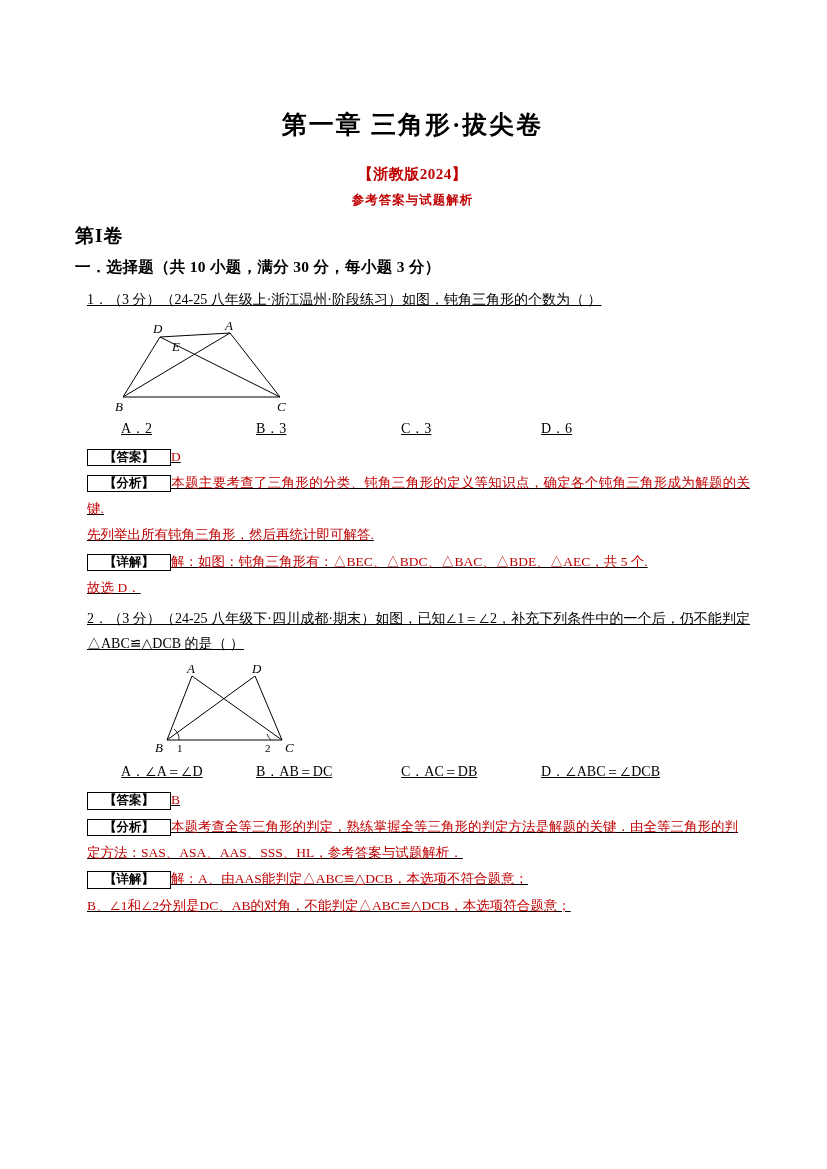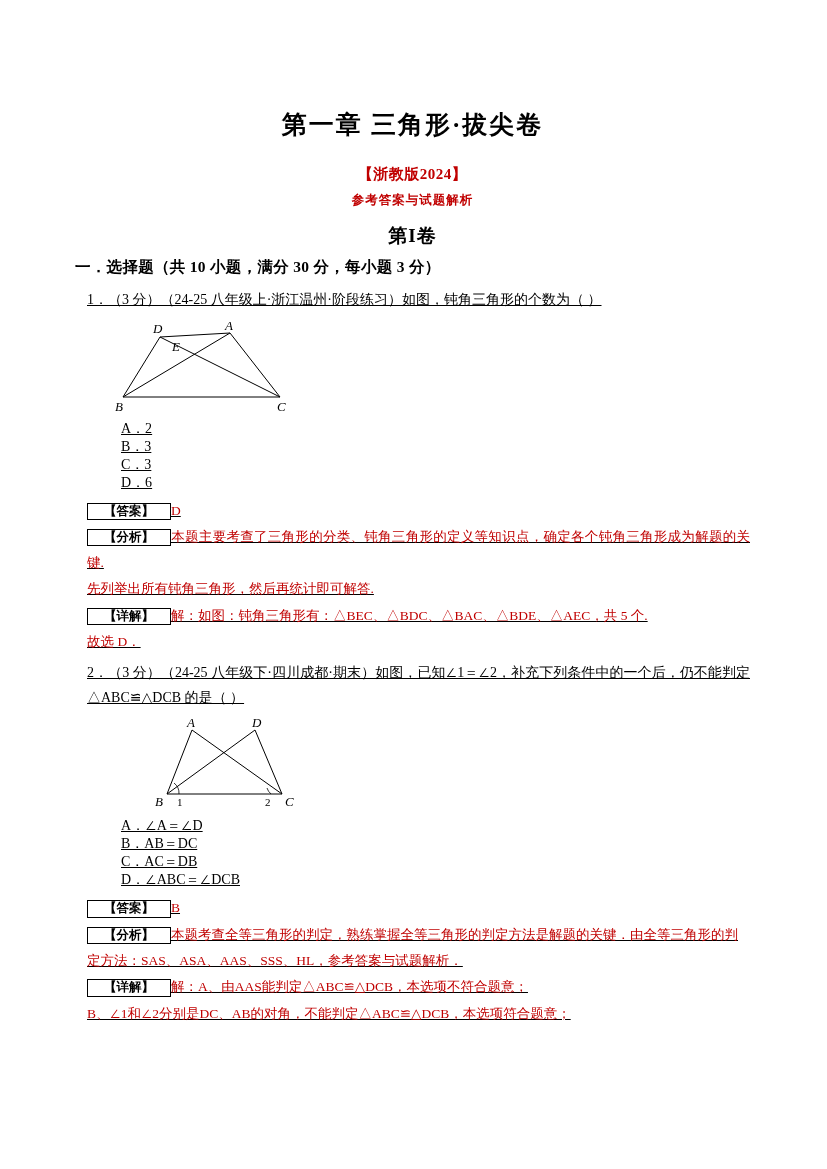--- a/index.html
+++ b/index.html
@@ -47,21 +47,20 @@
   }
   .subtitle {
     text-align: center;
     font-size: 12.5px;
     font-weight: bold;
     color: #c00000;
     margin: 0 0 14px 0;
     letter-spacing: 1px;
   }
   .paper-no {
-    text-align: center;
     font-size: 19px;
     font-weight: bold;
     color: #000;
     margin: 0 0 8px 0;
     letter-spacing: 1px;
   }
   .section-head {
     font-size: 15.5px;
     font-weight: bold;
     margin: 4px 0 10px 0;
@@ -77,21 +76,20 @@
     text-align: justify;
     color: #000;
   }
   .fig {
     margin: 6px 0 2px 18px;
   }
   .options {
     font-size: 14px;
     margin: 2px 0 6px 34px;
     display: flex;
-    flex-direction: column;
   }
   .options span {
     display: inline-block;
   }
   .opt1 { width: 135px; }
   .opt2 { width: 145px; }
   .opt3 { width: 140px; }
   .ans-line {
     color: #c00000;
     font-size: 13.5px;

